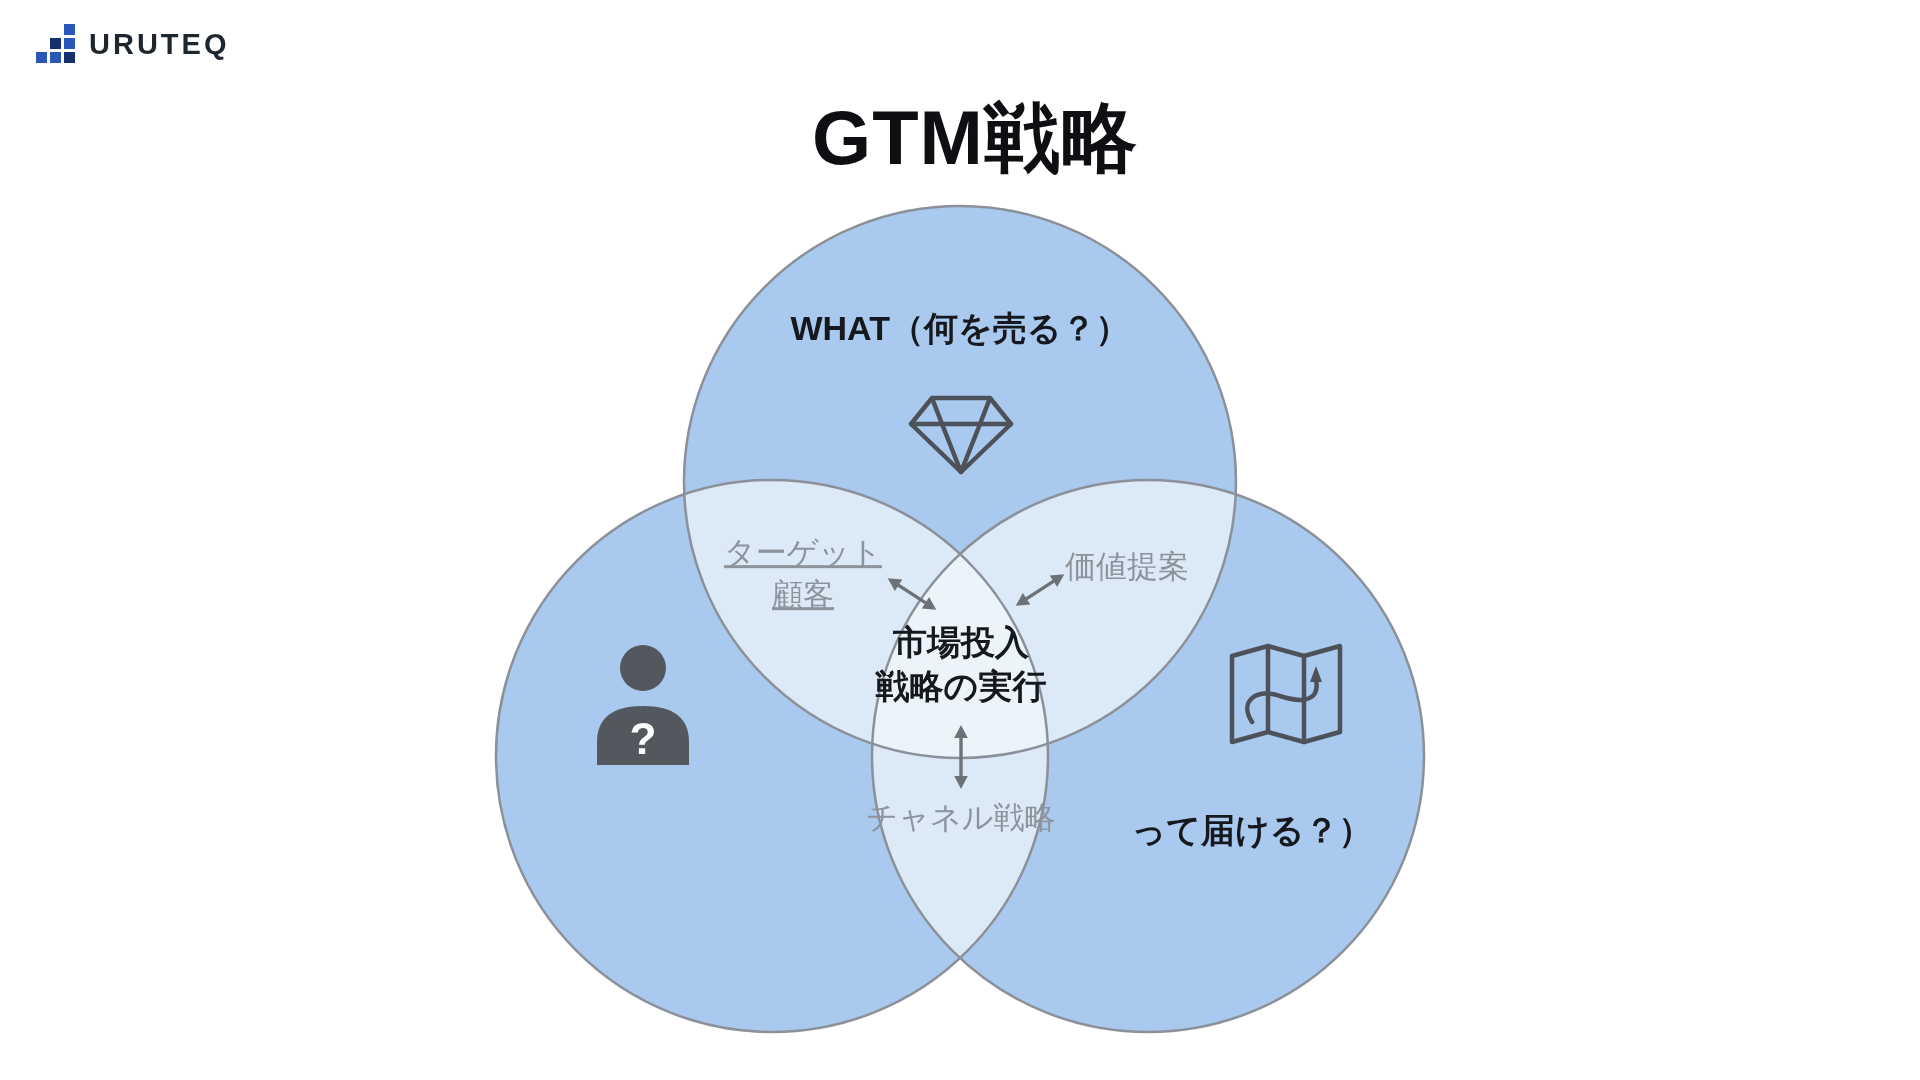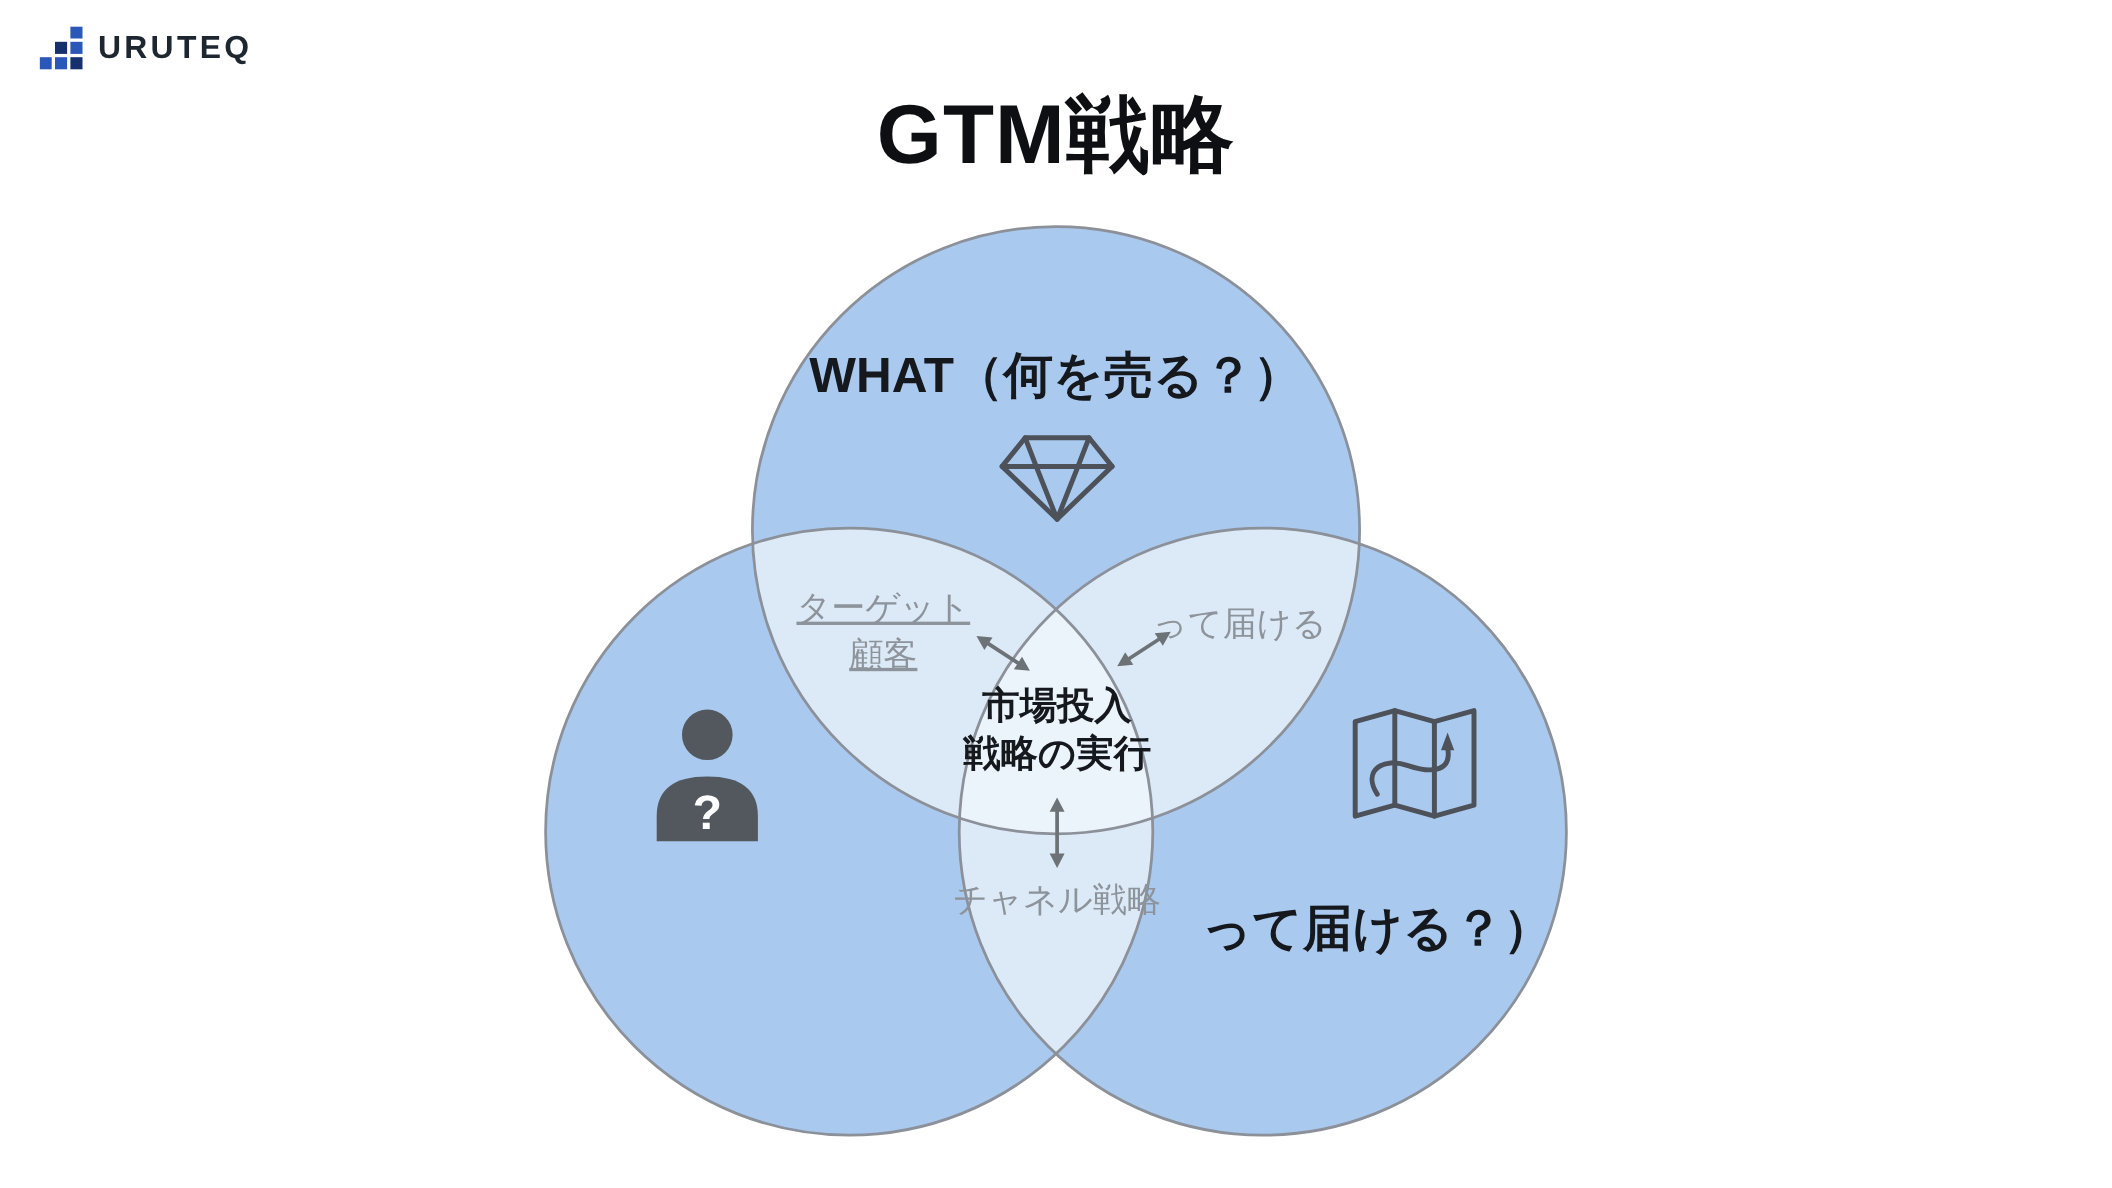--- a/index.html
+++ b/index.html
@@ -2,27 +2,27 @@
 <html><head>
 <meta charset="utf-8">
 <style>
   html,body{margin:0;padding:0;background:#ffffff;}
   body{font-family:"Liberation Sans","DejaVu Sans",sans-serif;color:#15181d;}
   .stage{position:relative;width:1768px;height:1080px;background:#ffffff;overflow:hidden;}
 
   .logo{position:absolute;left:36px;top:24px;display:flex;align-items:center;gap:13px;}
   .brand{font-size:29px;font-weight:700;letter-spacing:3px;color:#1e2630;}
 
-  .title{position:absolute;left:960px;top:124px;transform:translate(-50%,-50%);margin:0;
+  .title{position:absolute;left:960px;top:124px;transform:translate(-50%,-50%);margin:15px;
          font-size:76px;font-weight:800;letter-spacing:1px;color:#0d0f12;white-space:nowrap;}
 
   .venn-svg{position:absolute;left:0;top:0;}
 
   .lbl{position:absolute;transform:translate(-50%,-50%);text-align:center;white-space:nowrap;}
-  .circle-lbl{font-size:45px;font-weight:700;color:#15181d;line-height:1.3;margin-top:14px;}
+  .circle-lbl{font-size:34px;font-weight:700;color:#15181d;line-height:1.3;}
   .center-lbl{font-size:34px;font-weight:700;color:#15181d;line-height:1.3;}
   .gray-lbl{font-size:31px;font-weight:500;color:#8d939b;line-height:1.35;}
 
   .icon{position:absolute;transform:translate(-50%,-50%);}
   .arrow{position:absolute;}
 </style>
 </head>
 <body>
 
 <div class="stage">
@@ -87,21 +87,21 @@
       <path d="M -19,-8 L 0,40"></path>
       <path d="M 19,-8 L 0,40"></path>
     </g>
   </svg>
 
   <div class="lbl gray-lbl" style="left:803px;top:574px;text-decoration:underline;">
     <div>ターゲット</div>
     <div>顧客</div>
   </div>
 
-  <div class="lbl gray-lbl" style="left:1127px;top:567px;">って届ける</div>
+  <div class="lbl gray-lbl" style="left:1127px;top:567px;">価値提案</div>
 
   <div class="lbl center-lbl" style="left:961px;top:664px;">
     <div>市場投入</div>
     <div>戦略の実行</div>
   </div>
 
   <svg class="arrow" style="left:912px;top:594px;transform:translate(-50%,-50%) rotate(33deg);" width="64" height="22" viewBox="0 0 64 22">
     <path d="M12 11 H52" stroke="#6d7277" stroke-width="3.4" fill="none"></path>
     <path d="M3 11 L16 4.2 L16 17.8 Z" fill="#6d7277"></path>
     <path d="M61 11 L48 4.2 L48 17.8 Z" fill="#6d7277"></path>

